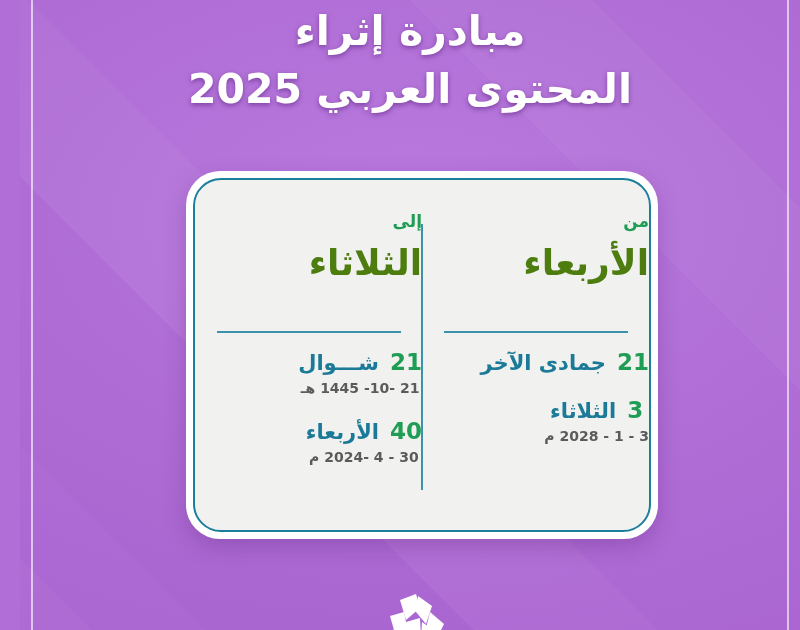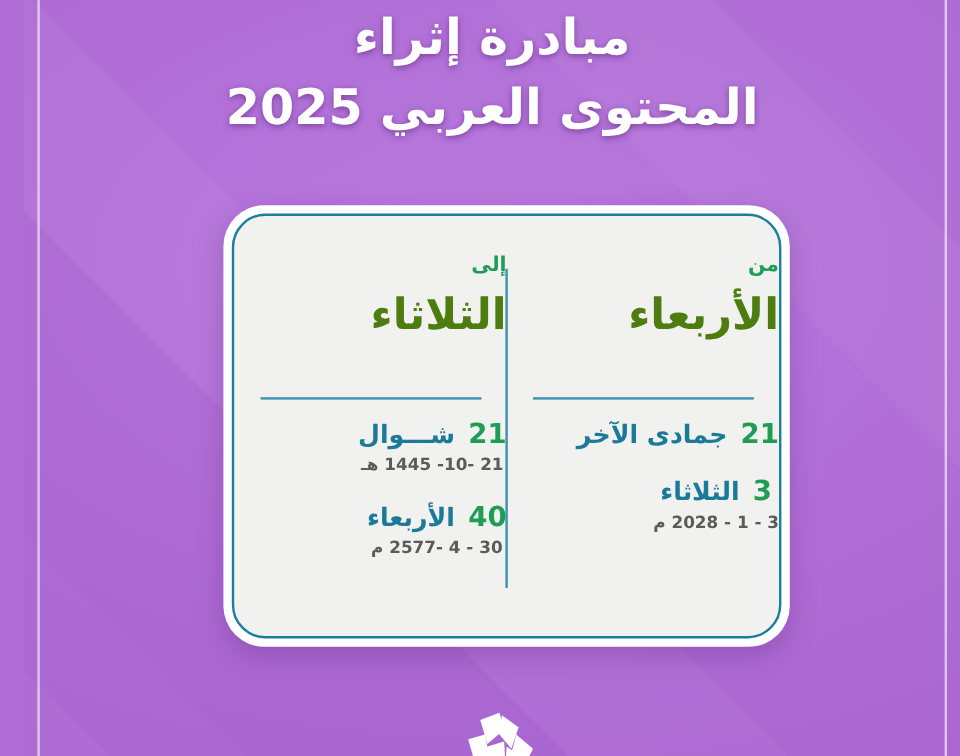--- a/index.html
+++ b/index.html
@@ -263,21 +263,21 @@
               <span class="date-month">شـــوال</span>
             </div>
             <div class="date-sub">21 -10- 1445 هـ</div>
           </div>
 
           <div class="date-group">
             <div class="date-main">
               <span class="date-num">40</span>
               <span class="date-month">الأربعاء</span>
             </div>
-            <div class="date-sub">30 - 4 -2577 م</div>
+            <div class="date-sub">30 - 4 -2024 م</div>
           </div>
         </div>
 
       </div>
     </div>
   </div>
 
   <svg class="logo-mark" viewBox="0 0 108 84">
     <g fill="#ffffff">
       <polygon points="40,28 56,22 60,36 46,48"></polygon>

